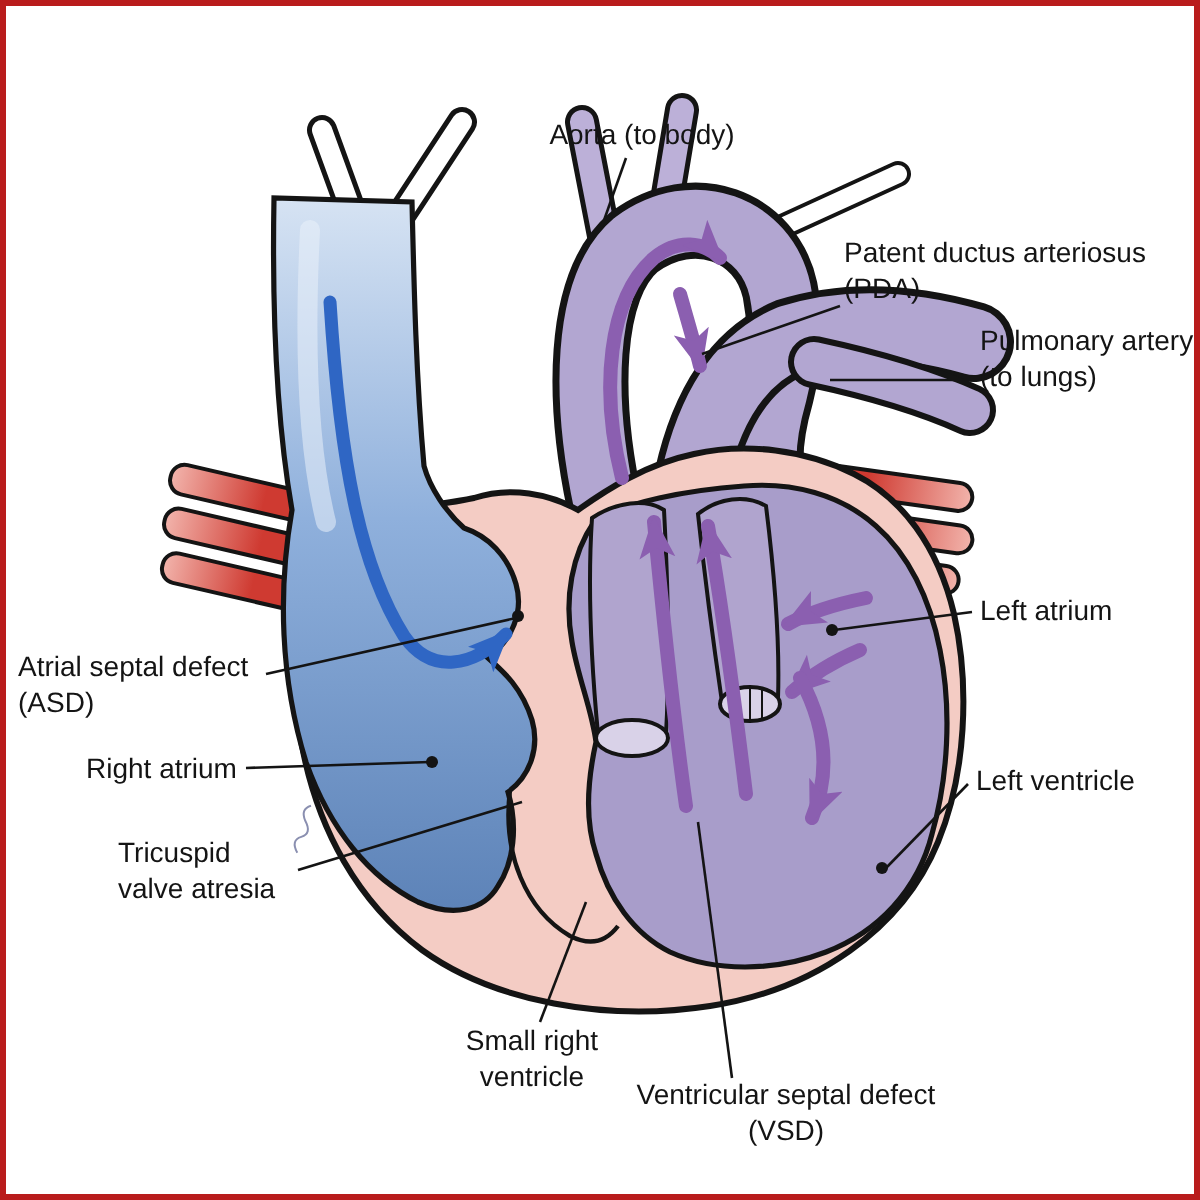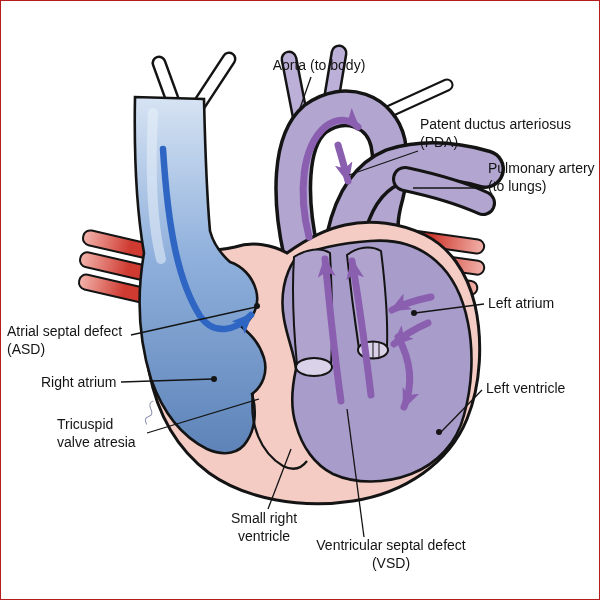--- a/index.html
+++ b/index.html
@@ -1,18 +1,18 @@
 <!DOCTYPE html>
 <html><head>
 <meta charset="utf-8">
 <style>
   html,body{margin:0;padding:0;background:#fff;}
   .stage{
     position:relative;width:600px;height:600px;box-sizing:border-box;
-    background:#ffffff;border:1px solid #b91c1c;overflow:hidden;
+    background:#ffffff;border:3px solid #b91c1c;overflow:hidden;
     font-family:"Liberation Sans", sans-serif;
   }
   svg{display:block;}
   text.label{
     font-family:"Liberation Sans", sans-serif;
     font-size:14px;fill:#141414;
   }
   .leader{stroke:#141414;stroke-width:1.3;fill:none;}
   .dot{fill:#141414;stroke:none;}
   .outline{stroke:#141414;fill:none;}

